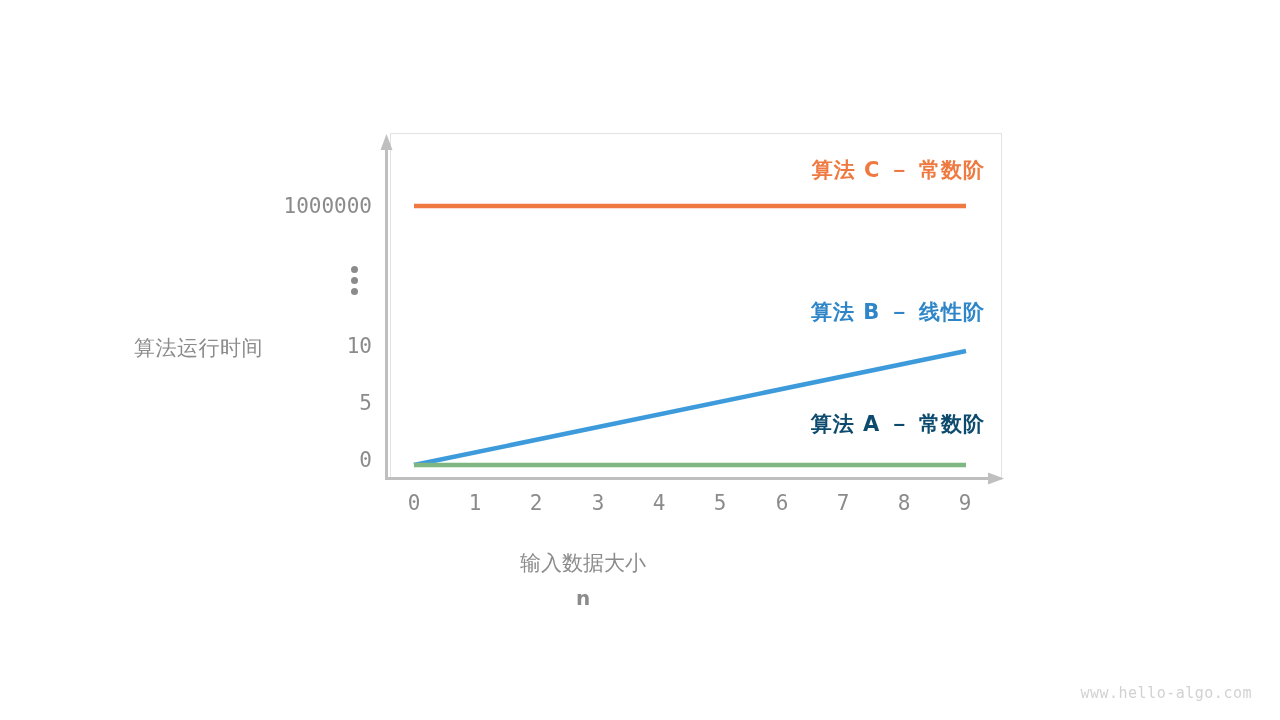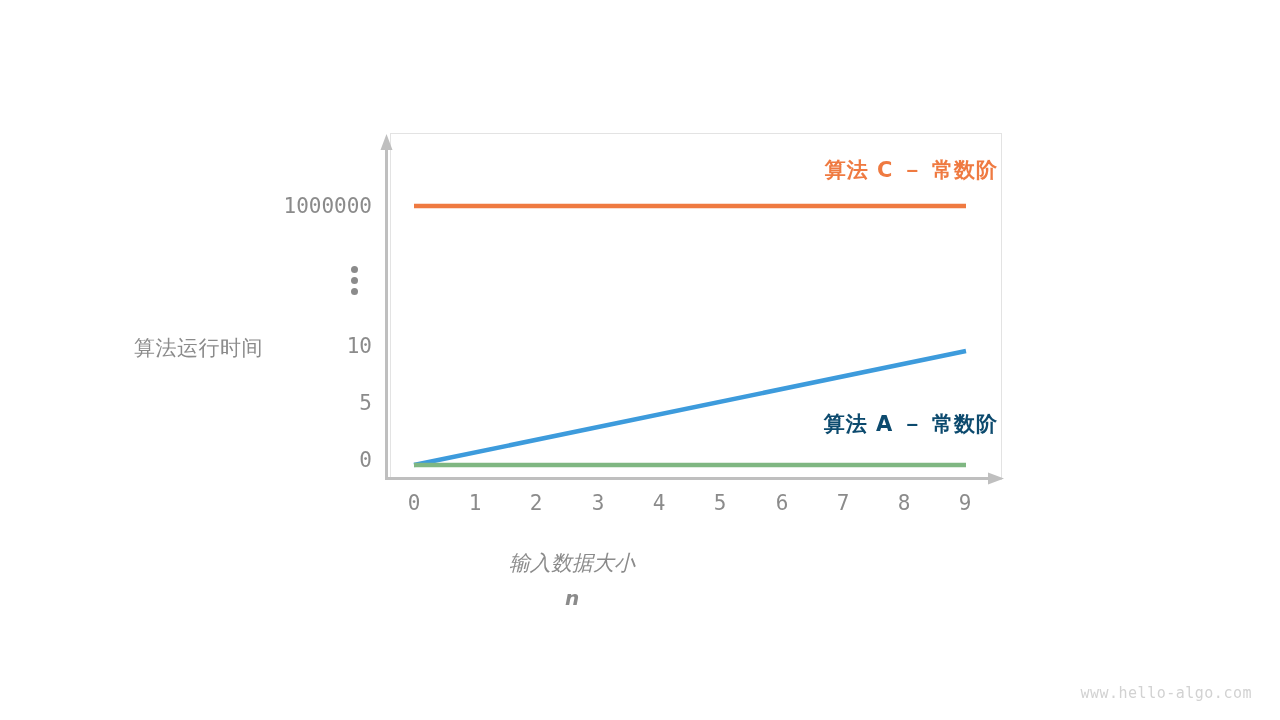--- a/index.html
+++ b/index.html
@@ -91,49 +91,48 @@
     top: 334px;
     font-family: "Liberation Sans", sans-serif;
     font-size: 21px;
     color: #8b8b8b;
     white-space: nowrap;
     letter-spacing: 0.5px;
     text-align: right;
   }
   #x-axis-title {
     position: absolute;
-    left: 4px;
+    left: 15px;
     top: 545px;
     width: 1136px;
     text-align: center;
     font-family: "Liberation Sans", sans-serif;
     font-size: 21px;
     color: #8b8b8b;
     line-height: 1.72;
-    font-style: italic;
   }
   #x-axis-title .xt-line { display: block; }
   #x-axis-title .xt-var {
     display: block;
     font-family: "DejaVu Sans", sans-serif;
     font-weight: bold;
     font-size: 20px;
     color: #8b8b8b;
   }
 
   
   .series-label {
     position: absolute;
     font-family: "DejaVu Sans", sans-serif;
     font-weight: bold;
     font-size: 21px;
     white-space: nowrap;
     letter-spacing: 1px;
     text-align: right;
-    right: 282px;
+    right: 295px;
     margin-left: 38px;
   }
 
   
   #watermark {
     position: absolute;
     right: 28px;
     bottom: 18px;
     font-family: "DejaVu Sans Mono", monospace;
     font-size: 15px;
@@ -197,18 +196,19 @@
     <div class="xtick" style="left:965px;">9</div>
   </div>
 
   <div id="x-axis-title">
     <span class="xt-line">输入数据大小</span>
     <span class="xt-var">n</span>
   </div>
 
   <div class="series-label" style="top:156px; color:#ef7a41;">算法 C － 常数阶</div>
 
+  <div class="series-label" style="top:298px; color:#2e86c8;">算法 B － 线性阶</div>
 
   <div class="series-label" style="top:410px; color:#0c4a6e;">算法 A － 常数阶</div>
 
   <div id="watermark">www.hello-algo.com</div>
 
 </div>
 
 </body></html>

